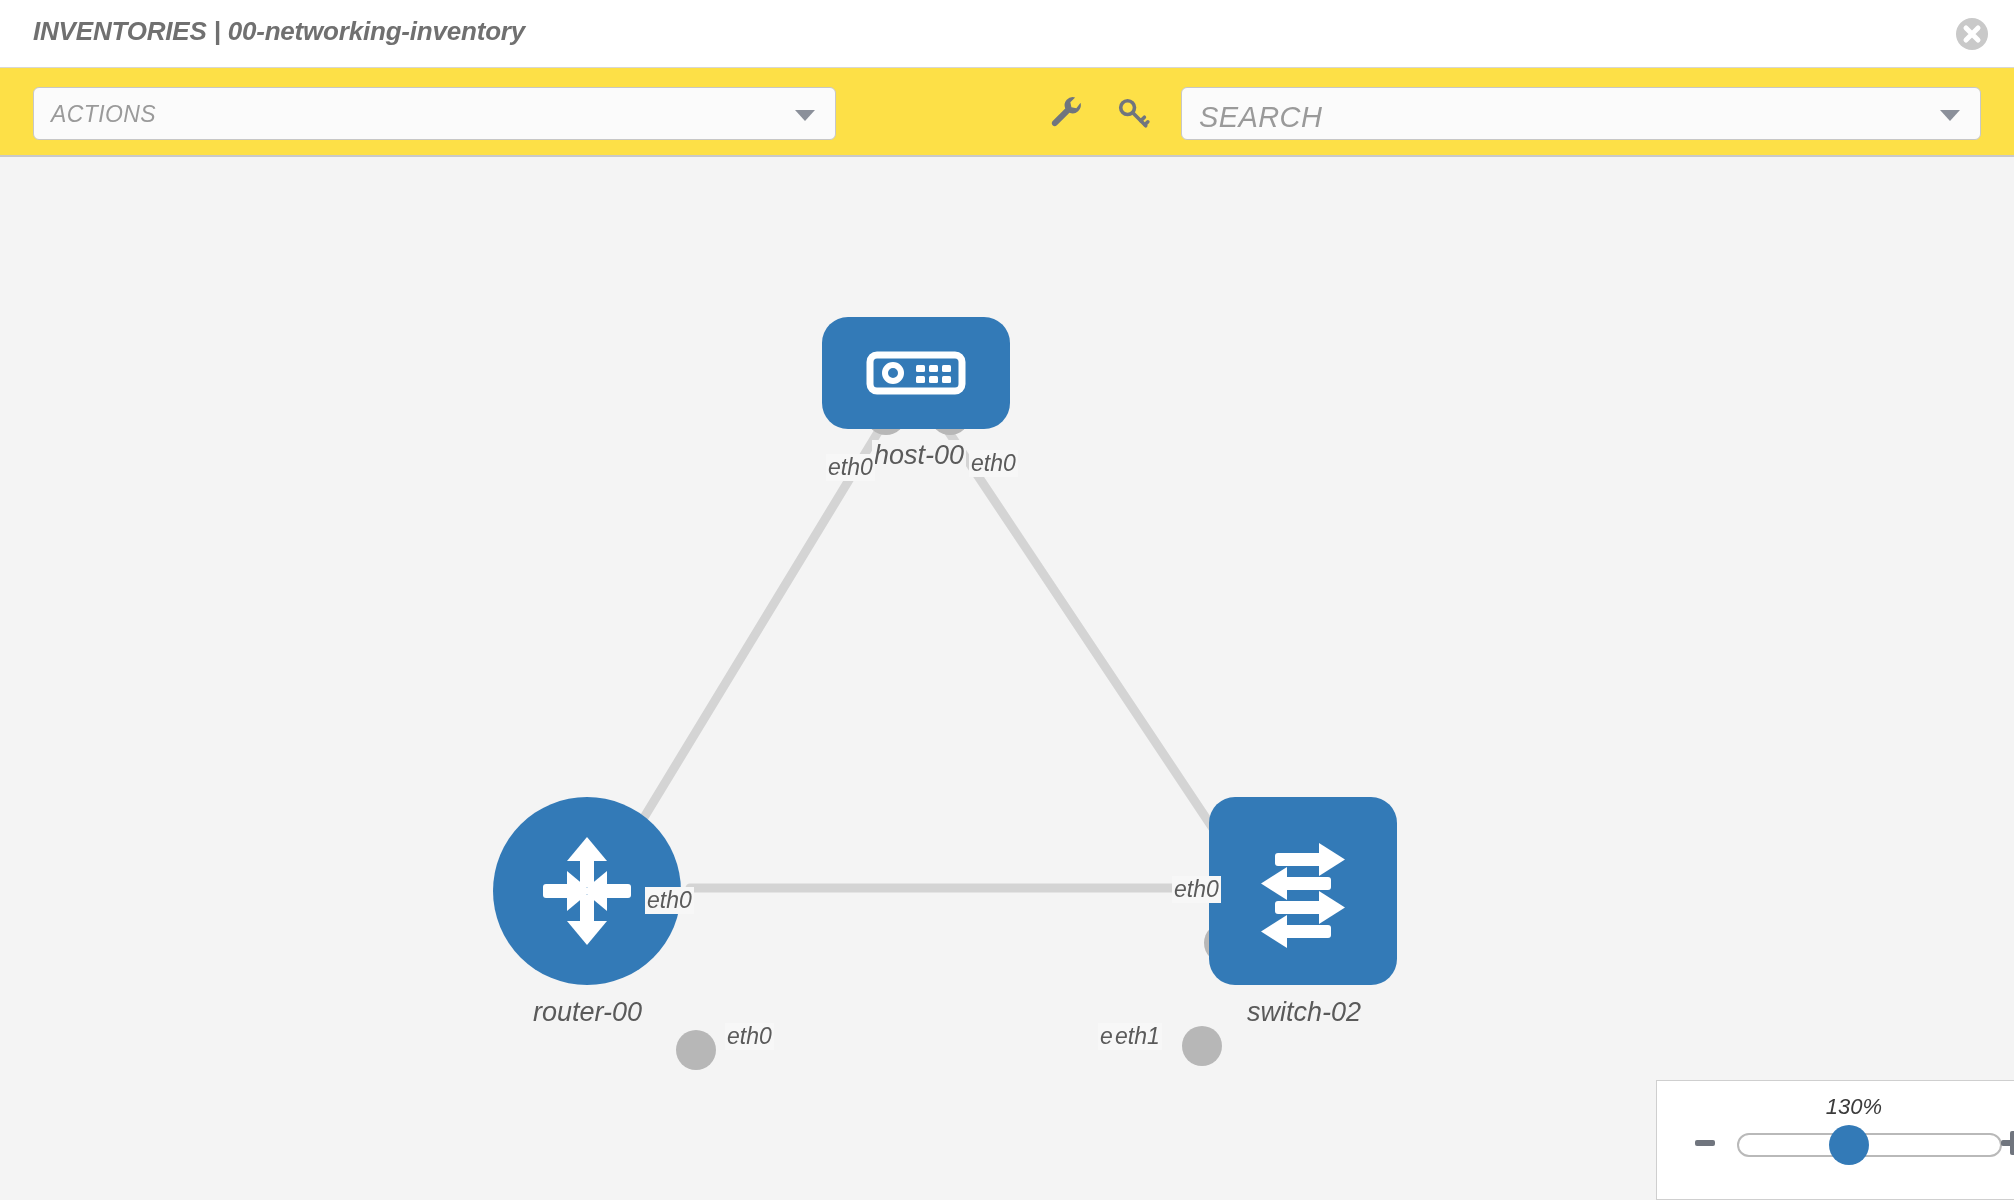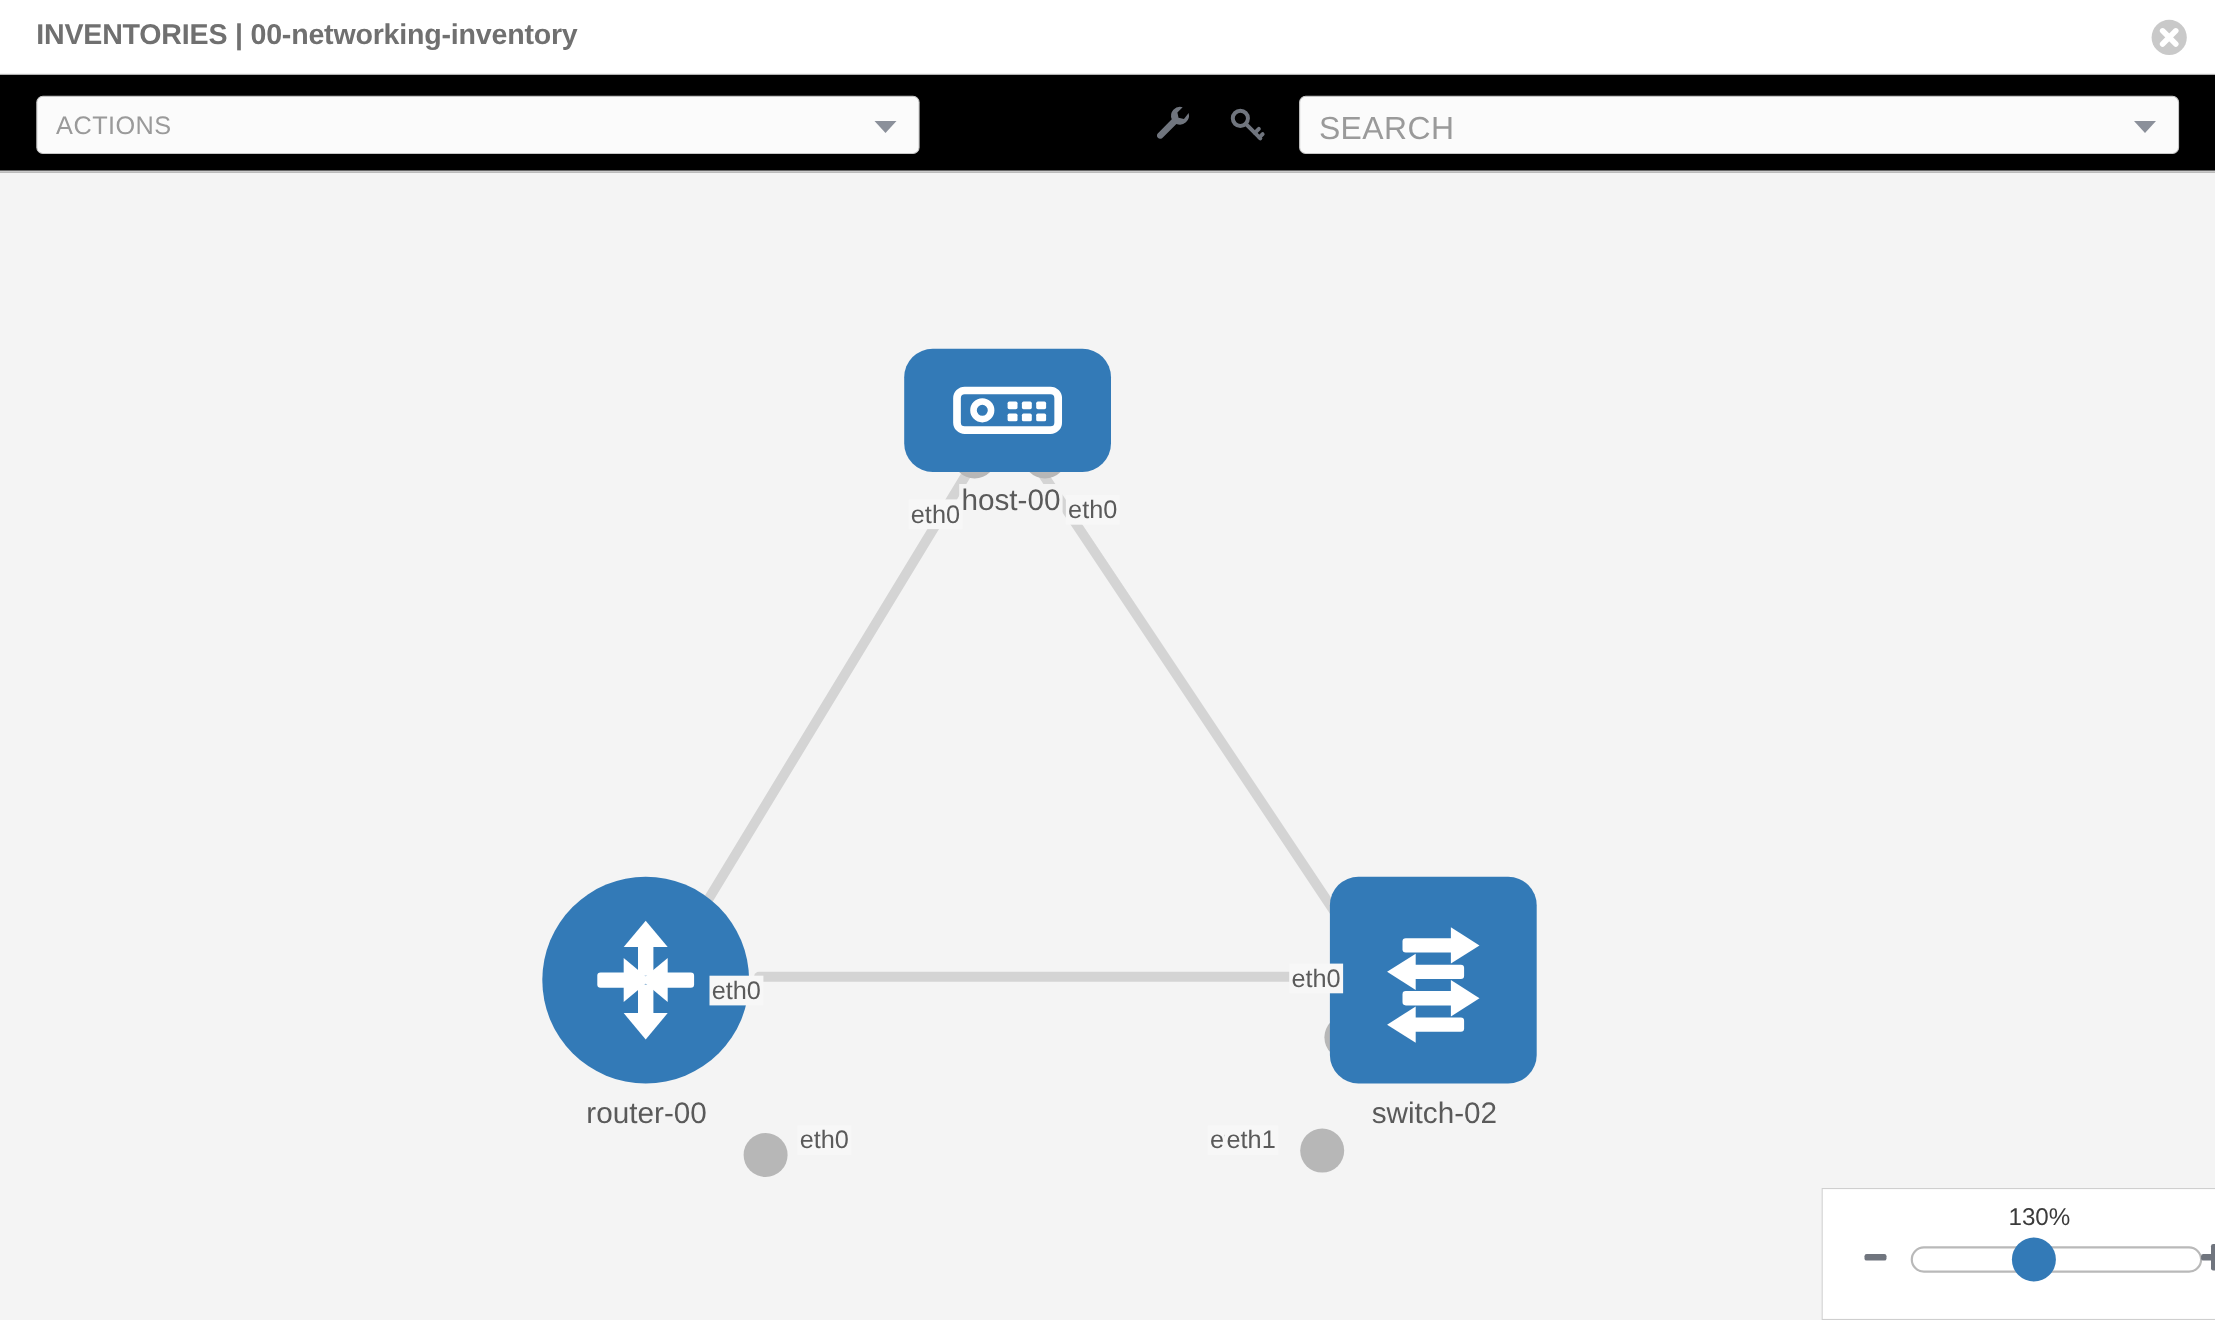--- a/index.html
+++ b/index.html
@@ -2,21 +2,21 @@
 <html><head>
 <meta charset="utf-8">
 <style>
   * { box-sizing: border-box; margin: 0; padding: 0; }
   html, body {
     width: 2014px; height: 1200px;
     font-family: "Liberation Sans", sans-serif;
     background: #ffffff;
     overflow: hidden;
   }
-  #app { position: relative; width: 2014px; height: 1200px; }
+  #app { position: relative; width: 2014px; height: 1200px; font-style: italic; }
 
   
   .header {
     position: absolute; left: 0; top: 0;
     width: 2014px; height: 68px;
     background: #ffffff;
     border-bottom: 1px solid #d7d7d7;
   }
   .header-title {
     position: absolute; left: 33px; top: 16px;
@@ -29,21 +29,21 @@
     width: 32px; height: 32px; border-radius: 50%;
     background: #c9c9c9;
     cursor: pointer;
   }
   .close-btn svg { display: block; }
 
   
   .toolbar {
     position: absolute; left: 0; top: 68px;
     width: 2014px; height: 89px;
-    background: #000000;
+    background: #fde047;
     border-bottom: 2px solid #c9c9c9;
     text-align: center;
   }
   .actions-select {
     position: absolute; left: 33px; top: 19px;
     width: 803px; height: 53px;
     background: #fbfbfb;
     border: 1px solid #c7c7c7;
     border-radius: 6px;
   }

